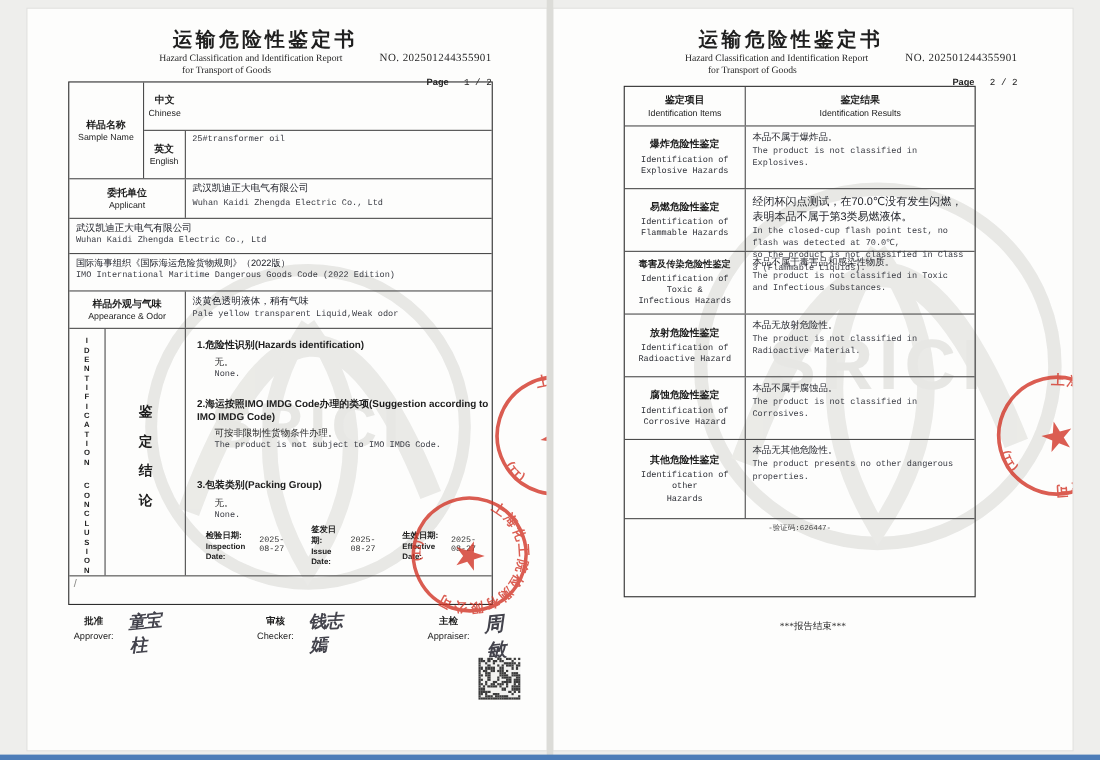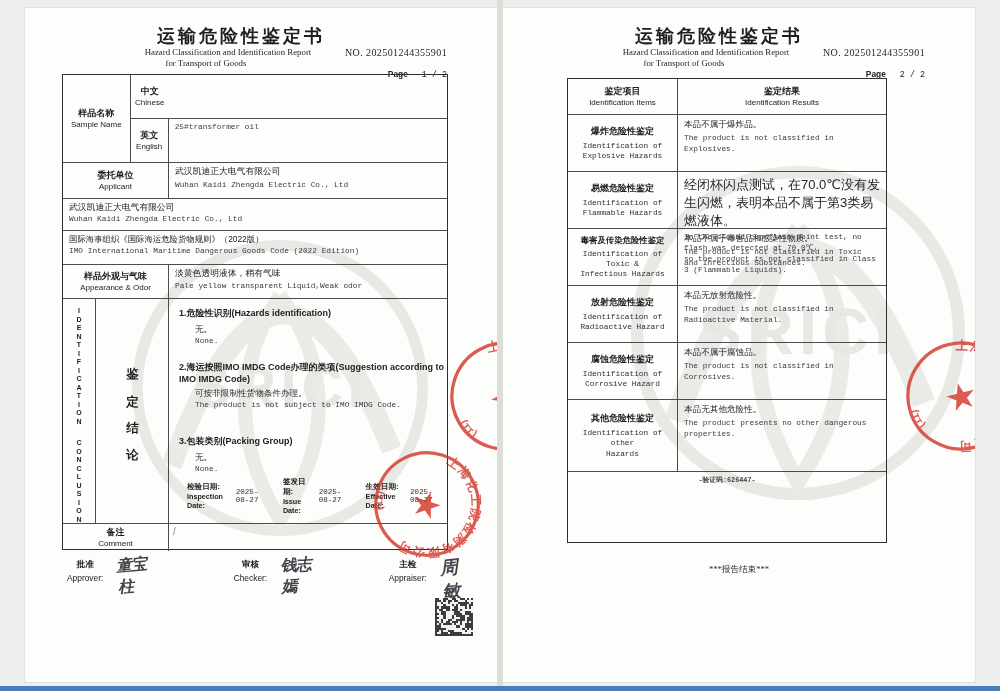--- a/index.html
+++ b/index.html
@@ -108,21 +108,21 @@
   }
   .barcode i { display:block; background:#3c3c3c; }
 
   
   .p2-item-cn { font-size:9px; font-weight:bold; color:#1d1d1d; text-align:center; }
   .p2-item-en { font-family:"Liberation Mono","DejaVu Sans Mono",monospace; font-size:7.8px; color:#2d2f36; text-align:center; white-space:pre-line; margin-top:3px; line-height:1.3; }
   .p2-res-cn { font-size:8.6px; color:#23252c; }
   .p2-res-en { font-family:"Liberation Mono","DejaVu Sans Mono",monospace; font-size:7.8px; color:#3a3c44; white-space:pre-line; margin-top:2px; line-height:1.4; }
   .p2-itemcell { display:flex; flex-direction:column; justify-content:center; align-items:center; padding:2px; }
   .p2-rescell { padding:4px 6px; }
-  .verify-cell { display:flex; align-items:center; justify-content:center; width:100%; font-family:"Liberation Mono","DejaVu Sans Mono",monospace; font-size:6.8px; color:#444;font-weight:bold; }
+  .verify-cell { display:flex; align-items:center; justify-content:center; width:100%; font-family:"Liberation Mono","DejaVu Sans Mono",monospace; font-size:6.8px; color:#444; }
   .end-line { position:absolute; left:0; right:0; top:556px; text-align:center; font-size:8.6px; color:#2a2a2a; font-family:"Liberation Serif","DejaVu Serif",serif; }
 
   
   .watermark { position:absolute; opacity:0.75; pointer-events:none; }
   .stamp { position:absolute; opacity:0.8; pointer-events:none; }
 
   .bottom-strip { position:absolute; left:0; right:0; bottom:0; height:5px; background:#4d7db8; }
   .gap-shade { position:absolute; top:0; bottom:0; left:497px; width:6px; background:#dcdcd8; }
 </style>
 </head>
@@ -251,24 +251,20 @@
               <div class="date-cn">生效日期:</div>
               <div class="date-en">Effective Date:</div>
             </div>
             <div class="date-val">2025-08-27</div>
           </div>
         </div>
       </div>
     </div>
 
     <div class="trow" style="height:27px;">
-      <div class="tcell lblcell" style="width:106px;">
-        <div class="lbl-cn">备注</div>
-        <div class="lbl-en">Comment</div>
-      </div>
       <div class="tcell" style="flex:1;">
         <div class="comment-slash">/</div>
       </div>
     </div>
   </div>
 
   <div class="signers">
     <div class="signer">
       <div class="signer-lbls">
         <div class="signer-cn">批准</div>
@@ -692,21 +688,21 @@
       </div>
     </div>
 
     <div class="trow" style="height:57px;">
       <div class="tcell p2-itemcell" style="width:110px;">
         <div class="p2-item-cn">易燃危险性鉴定</div>
         <div class="p2-item-en">Identification of
 Flammable Hazards</div>
       </div>
       <div class="tcell p2-rescell" style="flex:1;">
-        <div class="p2-res-cn" style="font-size:13px;">经闭杯闪点测试，在70.0℃没有发生闪燃，表明本品不属于第3类易燃液体。</div>
+        <div class="p2-res-cn" style="font-size:10px;">经闭杯闪点测试，在70.0℃没有发生闪燃，表明本品不属于第3类易燃液体。</div>
         <div class="p2-res-en">In the closed-cup flash point test, no flash was detected at 70.0℃,
 so the product is not classified in Class 3 (Flammable Liquids).</div>
       </div>
     </div>
 
 
     <div class="trow" style="height:57px;">
       <div class="tcell p2-itemcell" style="width:110px;">
         <div class="p2-item-cn" style="font-size:8.4px;">毒害及传染危险性鉴定</div>
         <div class="p2-item-en">Identification of Toxic &amp;

